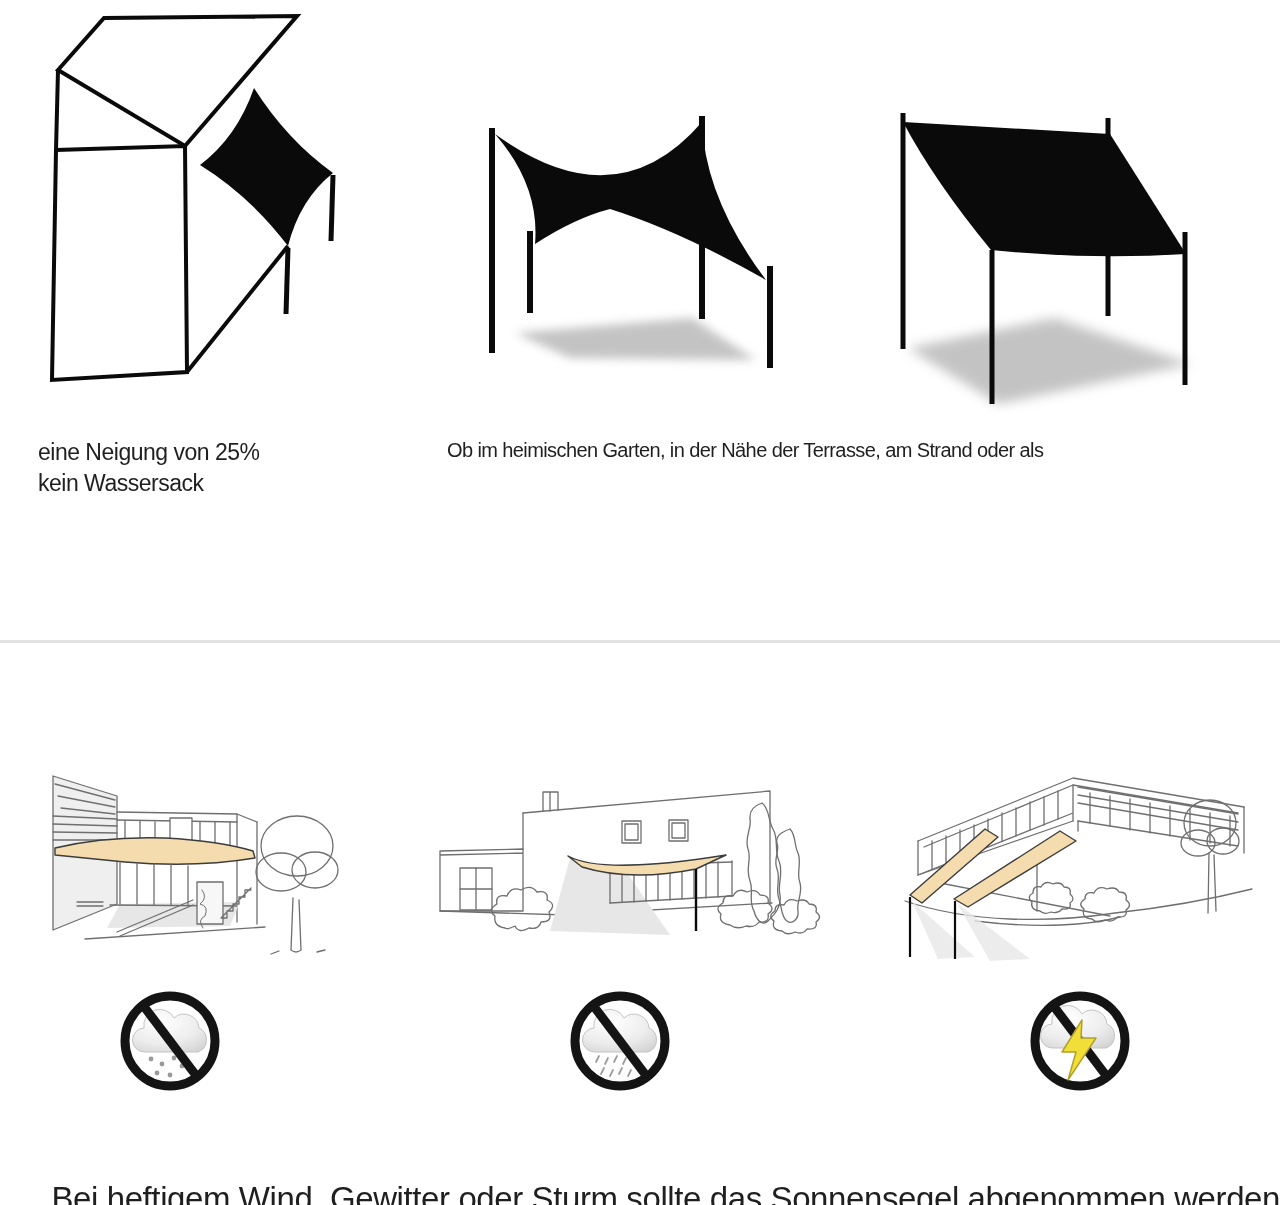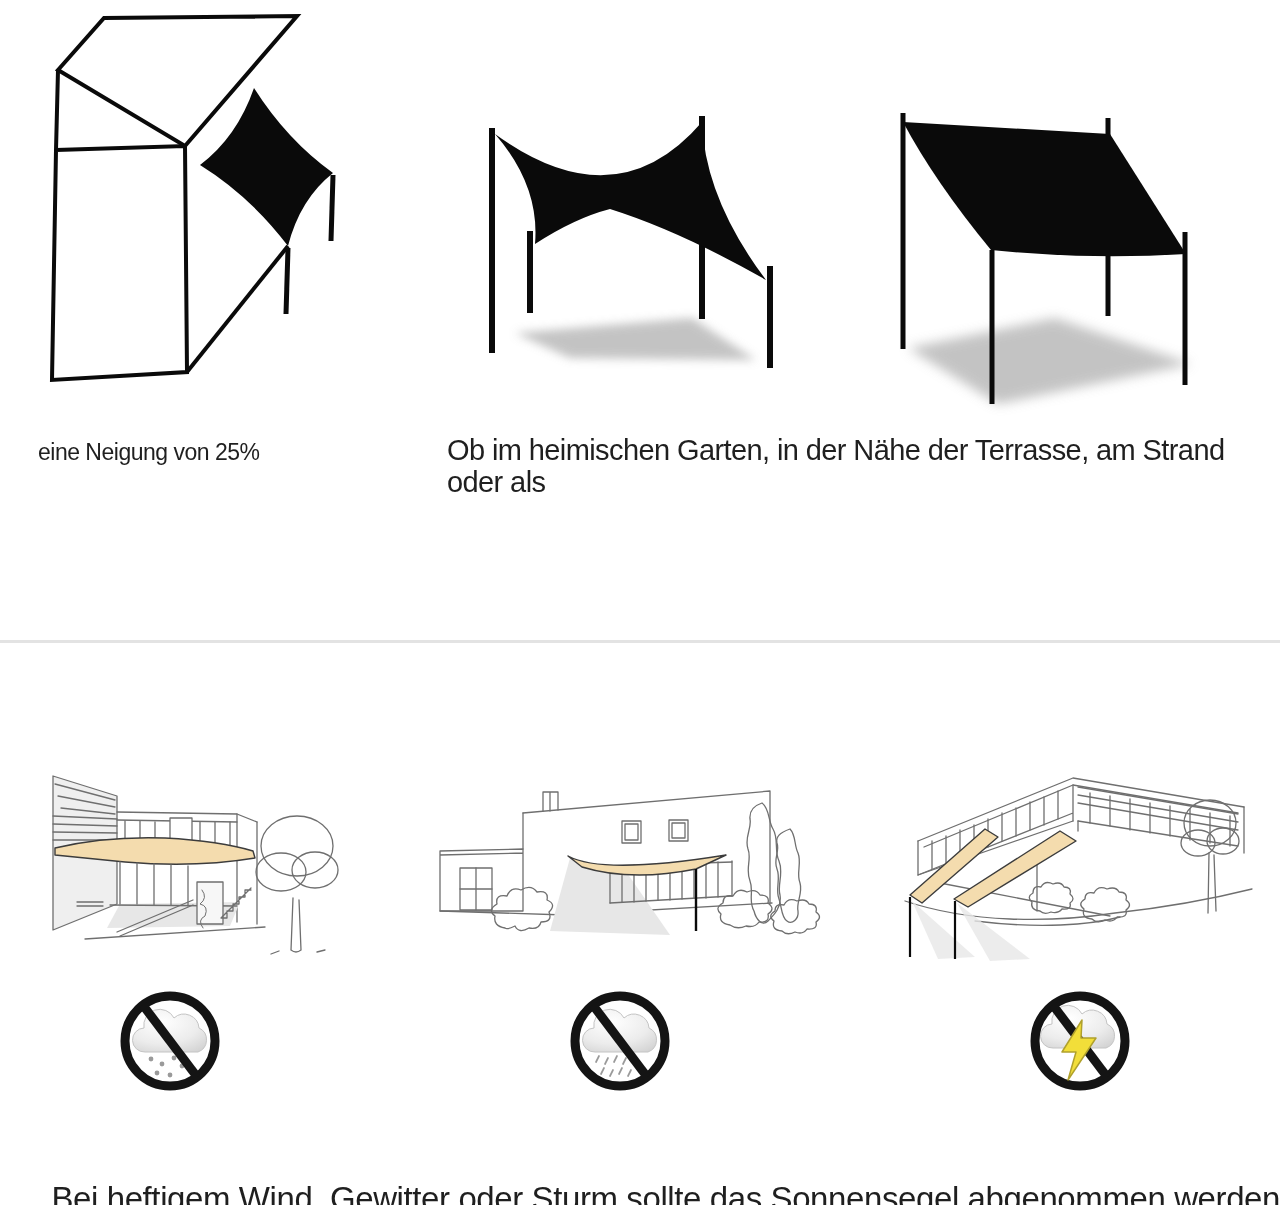--- a/index.html
+++ b/index.html
@@ -6,21 +6,21 @@
     --text:#1f1f1f; --sail-black:#0a0a0a; --sail-beige:#f4dcae;
     --sketch-line:#6f6f6f; --shadow-gray:#b5b5b5; --divider:#e3e3e3;
     --lightning-yellow:#f2de39; --prohibition:#141414; --bg:#ffffff;
   }
   html,body{margin:0;padding:0;background:#fff;}
   .canvas{position:relative;width:1280px;height:1205px;background:var(--bg);
     font-family:Liberation Sans, sans-serif;color:var(--text);overflow:hidden;margin-top:6px;}
   .abs{position:absolute;}
   .txt{color:var(--text);}
   .caption-left{left:38px;top:431px;font-size:23px;line-height:31px;letter-spacing:-0.5px;}
-  .paragraph{left:447px;top:429px;font-size:29px;line-height:31.5px;letter-spacing:-0.6px;}
+  .paragraph{left:447px;top:429px;font-size:20px;line-height:31.5px;letter-spacing:-0.6px;}
   .bottom-caption{left:0;top:1174px;width:1280px;text-align:right;font-size:33px;letter-spacing:-0.4px;}
   .divider{left:0;top:634px;width:1280px;height:3px;background:var(--divider);}
   
   .blk{fill:var(--sail-black);}
   .bline{stroke:var(--sail-black);fill:none;}
   .ln{stroke:var(--sketch-line);fill:none;stroke-width:1.3;stroke-linecap:round;stroke-linejoin:round;}
   .lnf{stroke:var(--sketch-line);stroke-width:1.3;stroke-linejoin:round;}
   .beige{fill:var(--sail-beige);stroke:#3c3c3c;stroke-width:1.4;stroke-linejoin:round;}
   .shade{fill:#e7e7e7;stroke:none;}
   .soft{fill:var(--shadow-gray);stroke:none;}
@@ -77,20 +77,21 @@
     </g>
     <path class="blk" d="M23,36 L230,48 L306,168 Q208,174 111,164 Q55,96 23,36 Z"></path>
     <g class="bline" stroke-width="5">
       <path d="M112,164 L112,318"></path>
       <path d="M305,146 L305,299"></path>
     </g>
   </svg>
 
   <div class="abs txt caption-left">
     <div>eine Neigung von 25%</div>
+    <div>kein Wassersack</div>
   </div>
 
   <div class="abs txt paragraph">
     <div>Ob im heimischen Garten, in der Nähe der Terrasse, am Strand oder als</div>
   </div>
 
   <div class="abs divider"></div>
 
   <svg class="abs" style="left:25px;top:748px" width="320" height="228" viewBox="0 0 320 228">
     <path class="lnf" fill="#efefef" d="M28,22 L92,42 L92,150 L28,176 Z"></path>

